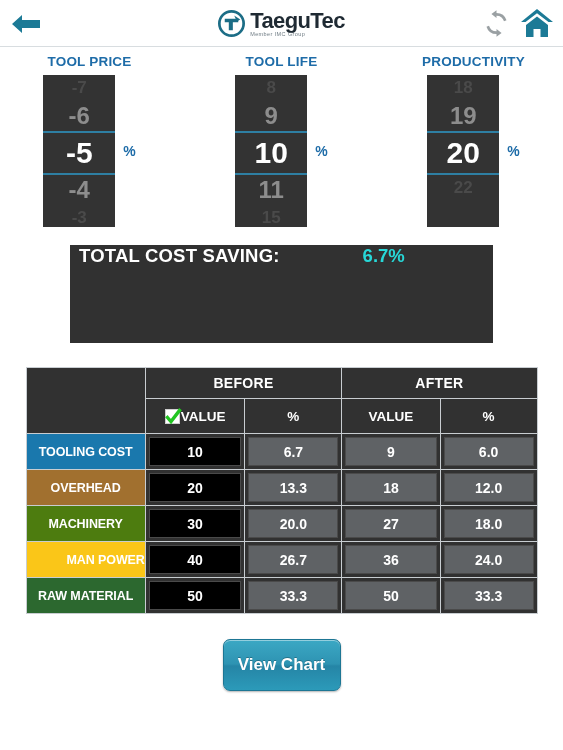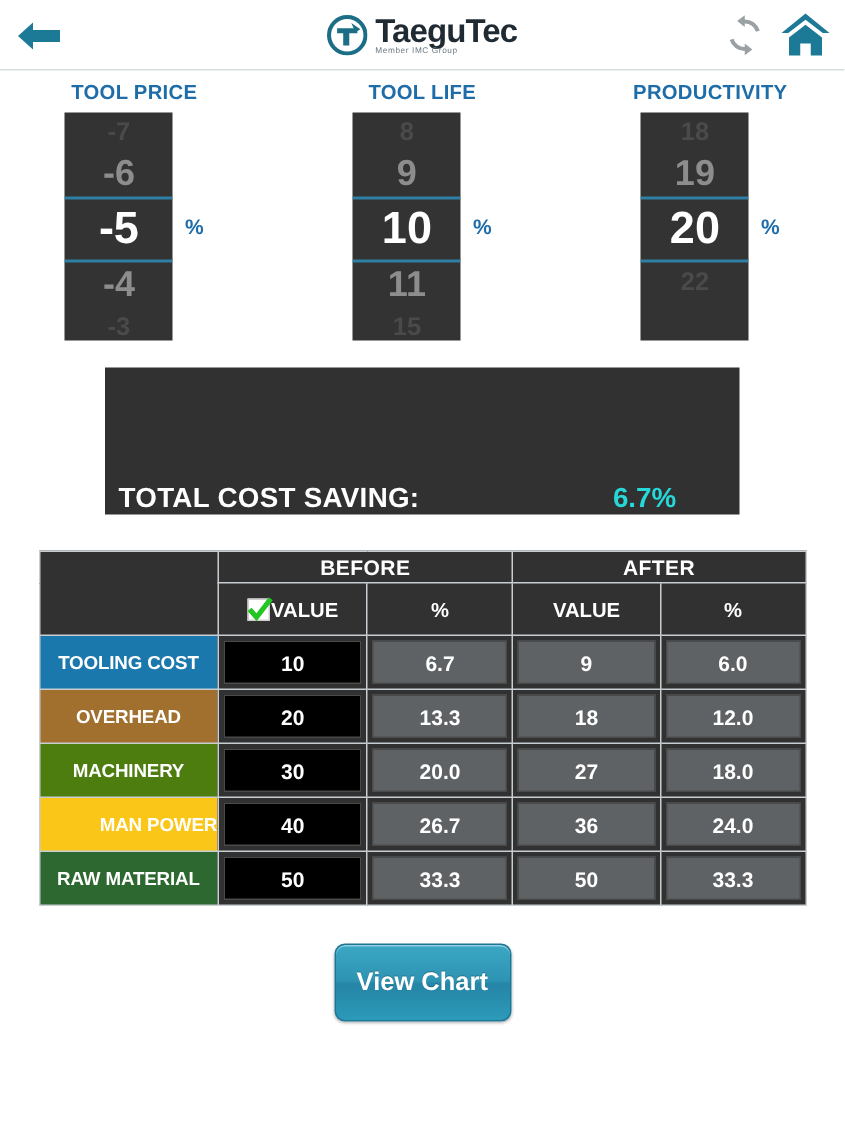--- a/index.html
+++ b/index.html
@@ -112,23 +112,22 @@
     margin-left: 8px;
   }
 
   
   .saving-banner {
     margin: 18px auto 0;
     width: 423px;
     height: 98px;
     background: #313131;
     display: flex;
-    align-items: flex-end;
+    align-items: flex-start;
     padding-left: 6px;
-    gap: 46px;
   }
   .saving-label {
     font-size: 18.5px;
     font-weight: bold;
     color: #ffffff;
     letter-spacing: 0.2px;
     padding-left: 3px;
   }
   .saving-value {
     font-size: 18.5px;
@@ -145,21 +144,21 @@
     background: #313131;
     border: 1px solid #c8cdd1;
   }
   .tbl td, .tbl th {
     border: 1px solid #c8cdd1;
     padding: 0;
     text-align: center;
     vertical-align: middle;
   }
   .th-group {
-    height: 21px;
+    height: 31px;
     font-size: 14px;
     font-weight: bold;
     color: #ffffff;
     letter-spacing: 0.3px;
   }
   .th-sub {
     height: 35px;
     font-size: 13.5px;
     font-weight: bold;
     color: #ffffff;

